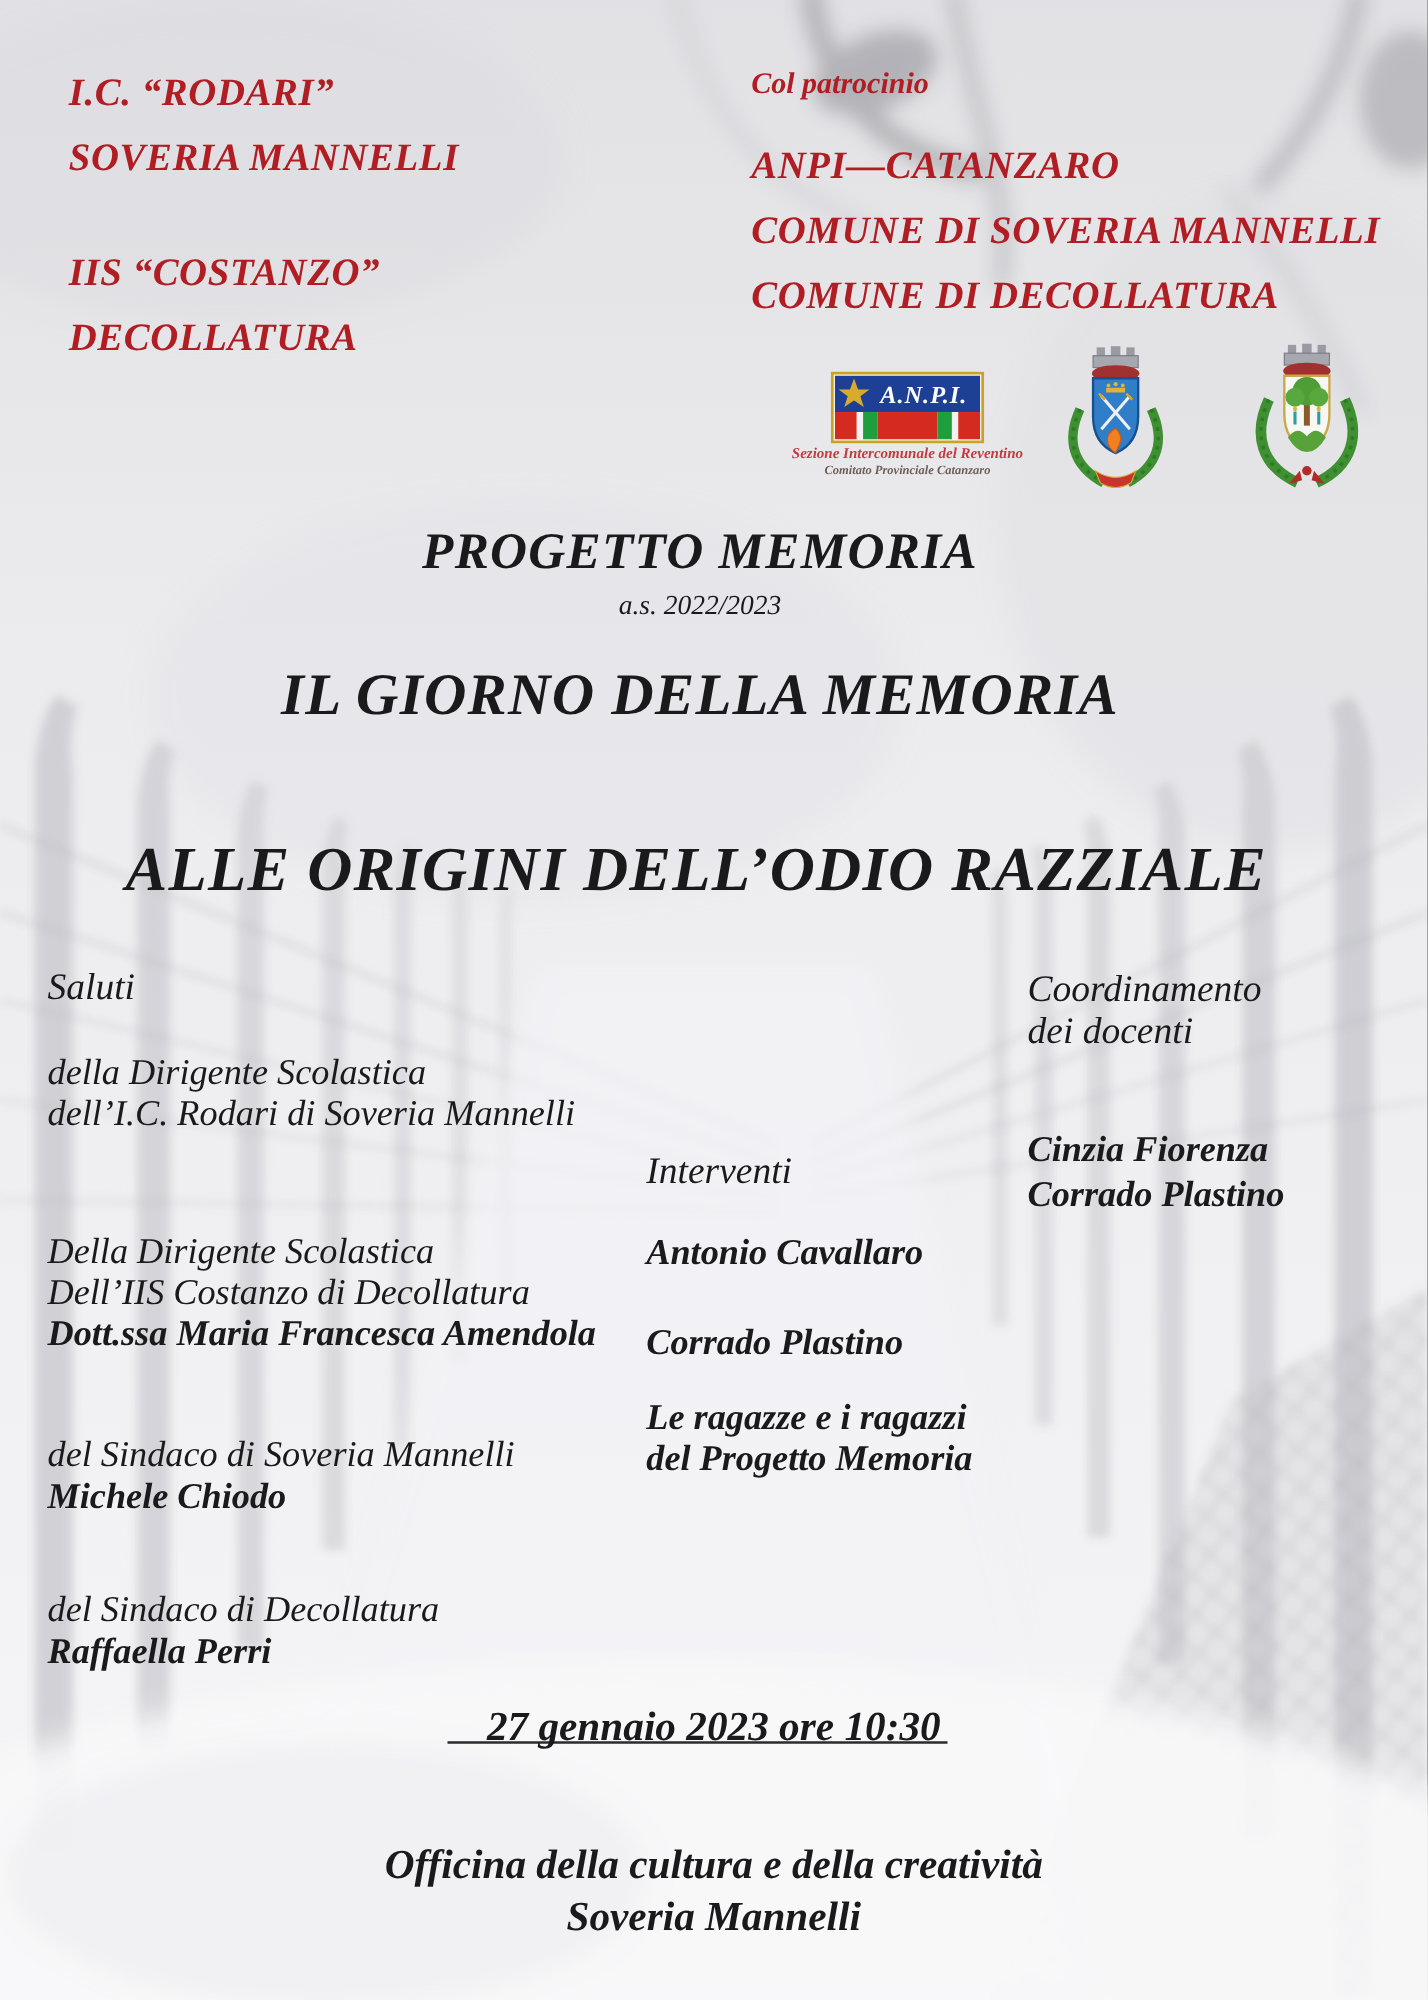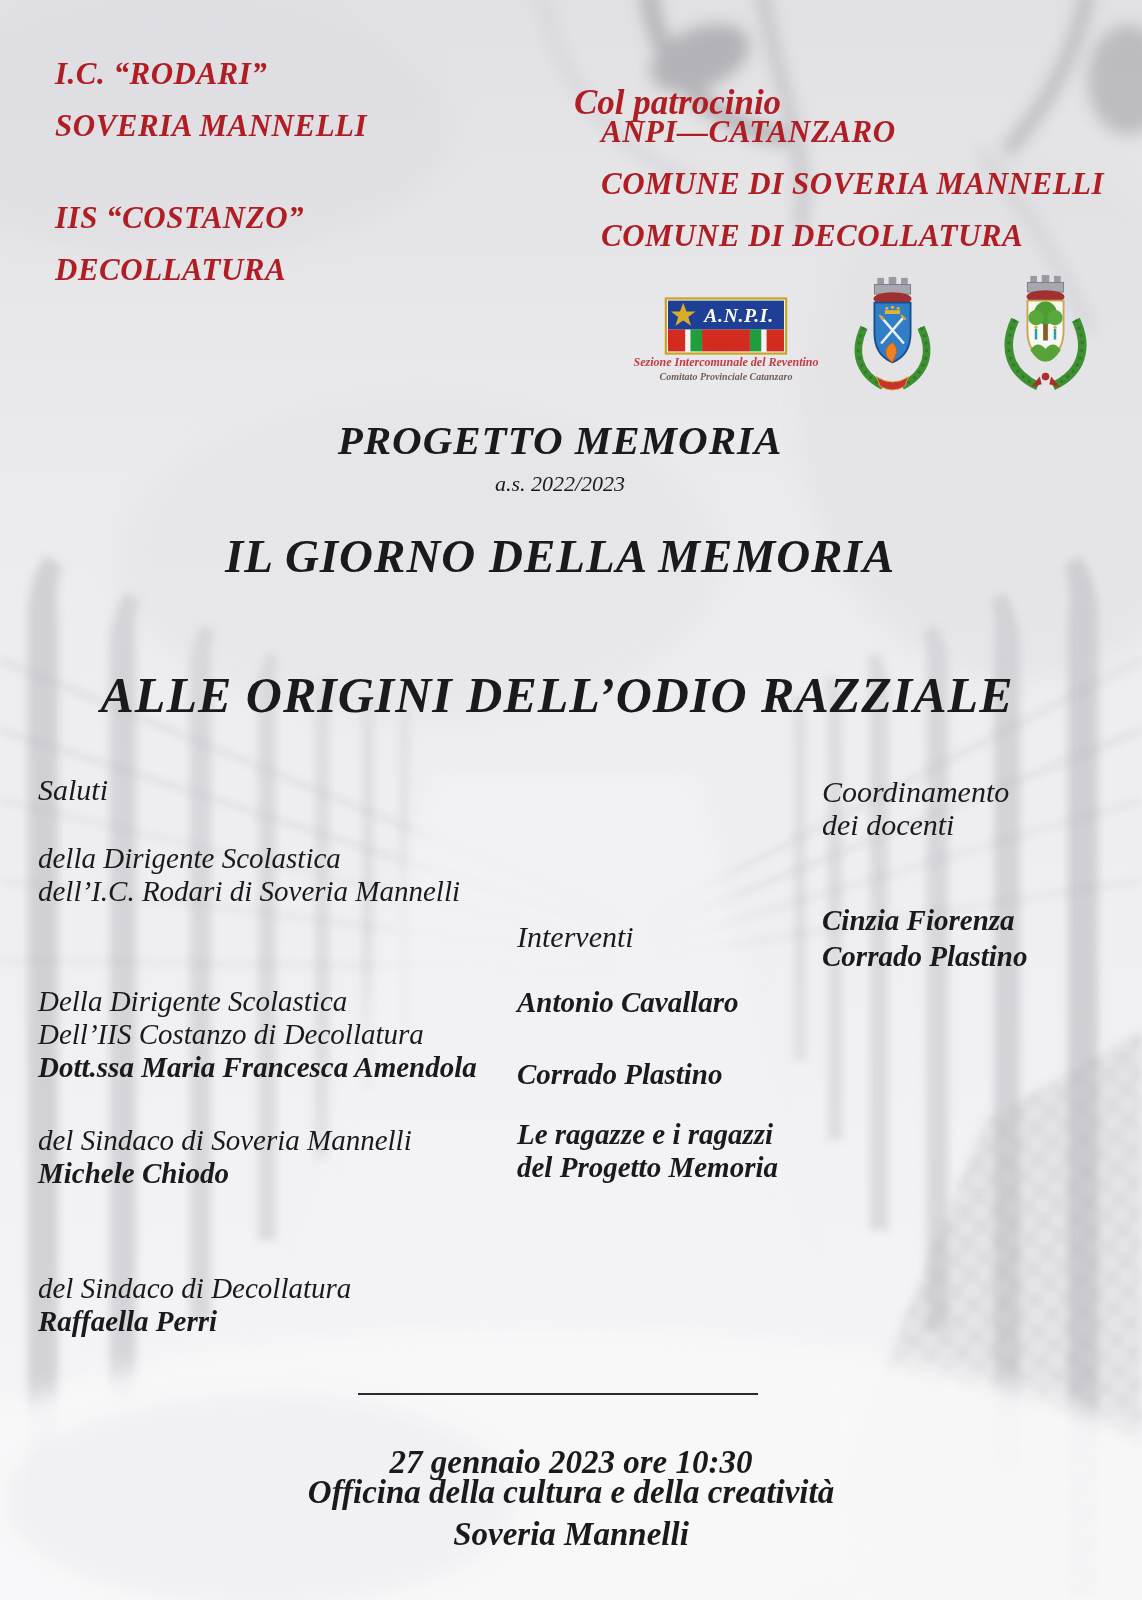--- a/index.html
+++ b/index.html
@@ -11,21 +11,21 @@
     font-style:italic;
   }
   .bg { position:absolute; left:0; top:0; width:1142px; height:1600px; }
   .abs { position:absolute; }
   .red { color:#b01e24; font-weight:bold; }
 
   .organizers { left:55px; font-size:31px; line-height:52px; letter-spacing:.5px; }
   .org-a { top:48px; }
   .org-b { top:192px; }
 
-  .patronage-heading { left:574px; top:54px; font-size:35px;margin-top:29px; }
+  .patronage-heading { left:601px; top:54px; font-size:24px; }
   .patronage-items { left:601px; top:106px; font-size:31px; line-height:52px; letter-spacing:.5px; }
 
   .anpi-emblem { left:664px; top:297px; }
   .anpi-cap1 { left:626px; top:355px; width:200px; text-align:center;
                font-size:12px; font-weight:bold; color:#c43a42; }
   .anpi-cap2 { left:626px; top:371px; width:200px; text-align:center;
                font-size:10px; font-weight:bold; color:#6f5e58; }
   .coat1 { left:845px; top:272px; }
   .coat2 { left:998px; top:268px; }
 
@@ -38,37 +38,37 @@
   .body-txt { font-size:29px; line-height:33px; }
   .bold { font-weight:bold; }
 
   .col-left   { left:38px; }
   .col-mid    { left:517px; }
   .col-right  { left:822px; }
 
   .saluti-heading { top:773px; font-size:30px; }
   .entry1 { top:842px; }
   .entry2 { top:985px; }
-  .entry3 { top:1124px; }
+  .entry3 { top:1148px; }
   .entry4 { top:1256px;margin-top:16px; }
 
   .interventi-heading { top:920px; font-size:30px; }
   .speaker1 { top:986px; }
   .speaker2 { top:1058px; }
   .speaker3 { top:1118px; }
 
   .coord-heading { top:775px; font-size:30px; line-height:33px; }
   .coord1 { top:904px; }
   .coord2 { top:940px; }
 
   .divider { left:358px; top:1393px; width:400px; height:0;
              border-top:2px solid #2b2b2e; }
   .footer { left:0; width:1142px; text-align:center;
             font-size:33px; font-weight:bold; line-height:40px; }
-  .f1 { top:1442px; }
+  .f1 { top:1362px; }
   .f2 { top:1472px; }
   .f3 { top:1514px; }
 </style>
 </head>
 <body>
 
 <div class="poster">
 
   <svg class="bg" viewBox="0 0 1142 1600" xmlns="http://www.w3.org/2000/svg" aria-hidden="true">
     <defs>

